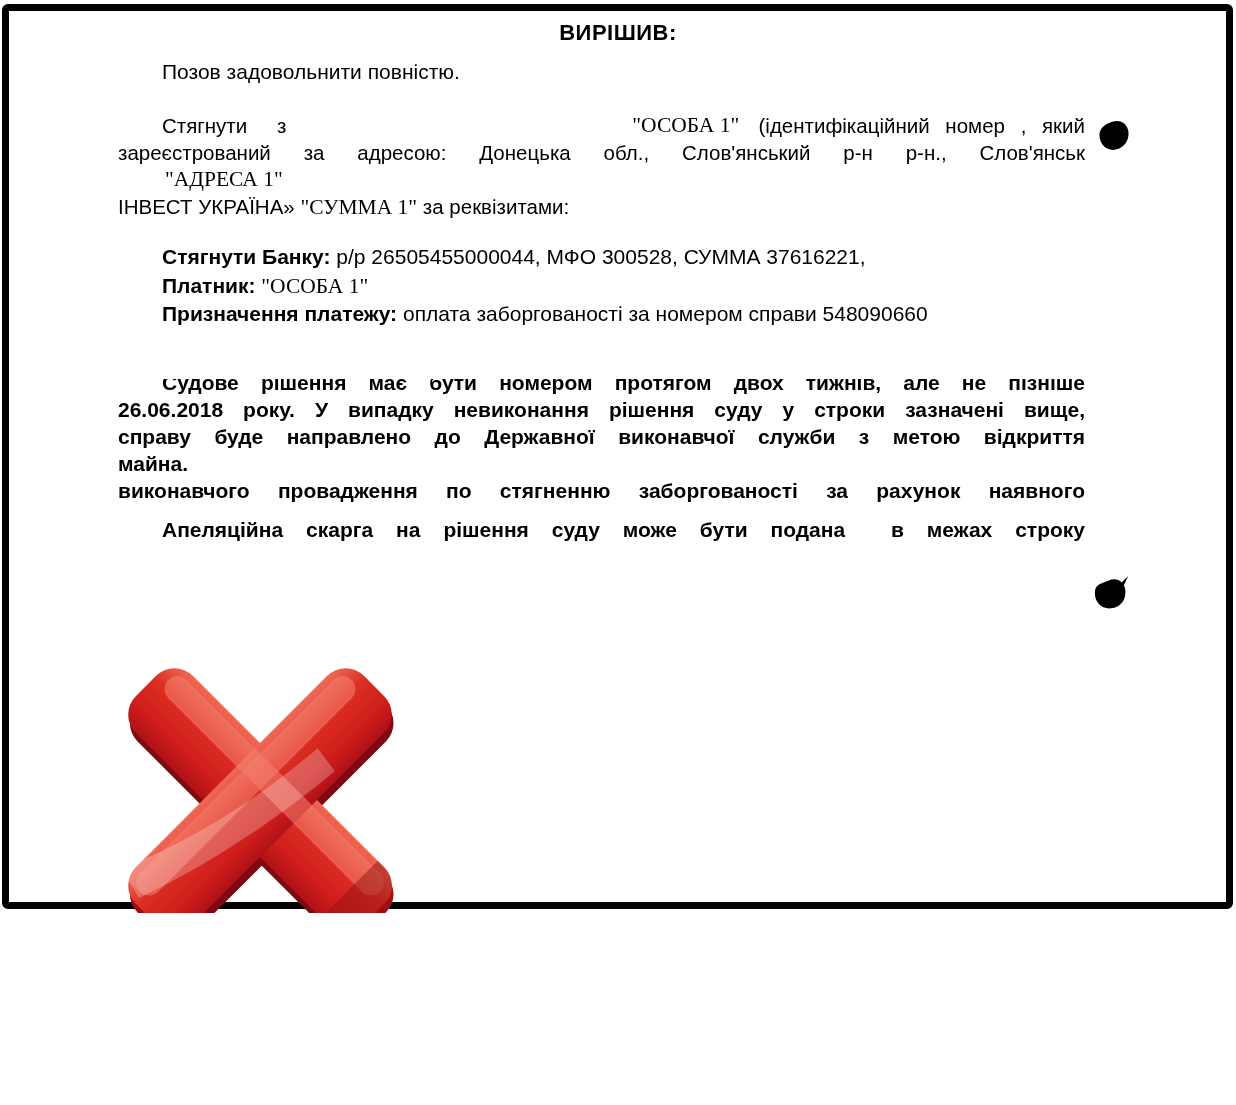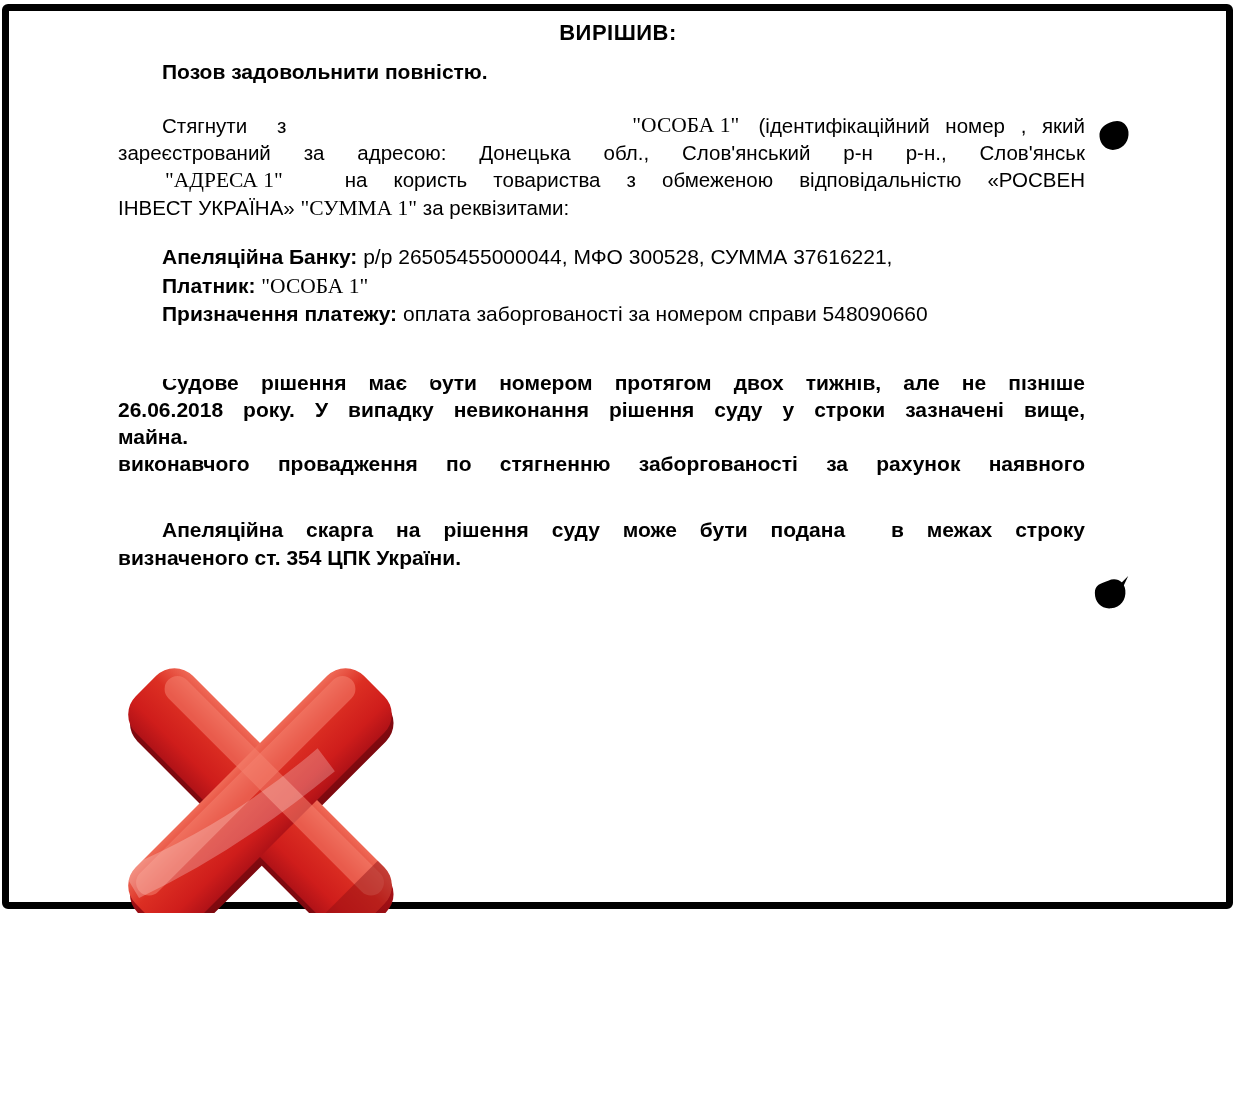--- a/index.html
+++ b/index.html
@@ -15,21 +15,21 @@
   .frame{
     position:absolute;left:2px;top:4px;right:3px;bottom:4px;
     border:7px solid #000;border-radius:6px;
   }
   .doc-title{
     position:absolute;left:0;top:20px;width:100%;
     text-align:center;font-weight:bold;font-size:22px;letter-spacing:.5px;
   }
   .satisfy{
     position:absolute;left:162px;top:60px;
-    font-weight:bold;font-size:21px;
+    font-weight:normal;font-size:21px;
   }
   .col{position:absolute;left:118px;width:967px;}
   .recover{top:112px;font-size:20.5px;line-height:27px;}
   .r1{display:flex;align-items:flex-end;padding-left:44px;}
   .r1 .pre{word-spacing:24px;white-space:nowrap;}
   .r1 .post{word-spacing:10px;white-space:nowrap;}
   .sp18{flex-grow:18;}
   .sp1{flex-grow:1;min-width:12px;}
   .jline{text-align:justify;text-align-last:justify;}
   .r3{display:flex;align-items:baseline;}
@@ -66,59 +66,58 @@
       <span class="pre">Стягнути з</span>
       <span class="sp18"></span>
       <span class="ph">"ОСОБА 1"</span>
       <span class="sp1"></span>
       <span class="post">(ідентифікаційний номер , який</span>
     </div>
     <div class="jline">зареєстрований за адресою: Донецька обл., Слов'янський р-н р-н., Слов'янськ</div>
     <div class="r3">
       <span class="ph addr">"АДРЕСА 1"</span>
       <span class="gap"></span>
-      <span class="rest">на користь товариства з обмеженою відповідальністю «РОСВЕН</span>
     </div>
     <div>
       <span>ІНВЕСТ УКРАЇНА»</span>
       <span> </span>
       <span class="ph">"СУММА 1"</span>
       <span> </span>
       <span>за реквізитами:</span>
     </div>
   </div>
 
   <div class="col details">
     <div class="detail-row">
-      <b>Апеляційна Банку:</b>
+      <b>Стягнути Банку:</b>
       <span> </span>
       <span>р/р 26505455000044, МФО 300528, СУММА 37616221,</span>
     </div>
     <div class="detail-row">
       <b>Платник:</b>
       <span> </span>
       <span class="ph">"ОСОБА 1"</span>
     </div>
     <div class="detail-row">
       <b>Призначення платежу:</b>
       <span> </span>
       <span>оплата заборгованості за номером справи 548090660</span>
     </div>
   </div>
 
   <div class="col enforce">
     <div class="jline indent cliptop">Судове рішення має бути номером протягом двох тижнів, але не пізніше</div>
     <div class="jline">26.06.2018 року. У випадку невиконання рішення суду у строки зазначені вище,</div>
+    <div class="jline">справу буде направлено до Державної виконавчої служби з метою відкриття</div>
     <div class="jline lastline">майна.</div>
     <div class="jline">виконавчого провадження по стягненню заборгованості за рахунок наявного</div>
   </div>
 
   <div class="col appeal">
     <div class="jline indent">Апеляційна скарга на рішення суду може бути подана &nbsp;в межах строку</div>
-    <div class="jline lastline">визначеного ст. 354 ЦПК України.</div>
   </div>
 
   <svg class="ink ink-top" viewBox="0 0 40 40">
     <path d="M19 3 C28 0 36 6 37 15 C38 25 32 34 22 36 C12 38 4 31 3 21 C2 11 9 6 19 3 Z" fill="#000"></path>
   </svg>
 
   <svg class="ink ink-mid" viewBox="0 0 42 42">
     <path d="M17 7 C26 3 34 8 35 17 C36 27 30 35 20 36 C10 37 3 30 3 20 C3 11 9 10 17 7 Z" fill="#000"></path>
     <path d="M28 12 L38 2 L32 15 Z" fill="#000"></path>
   </svg>

